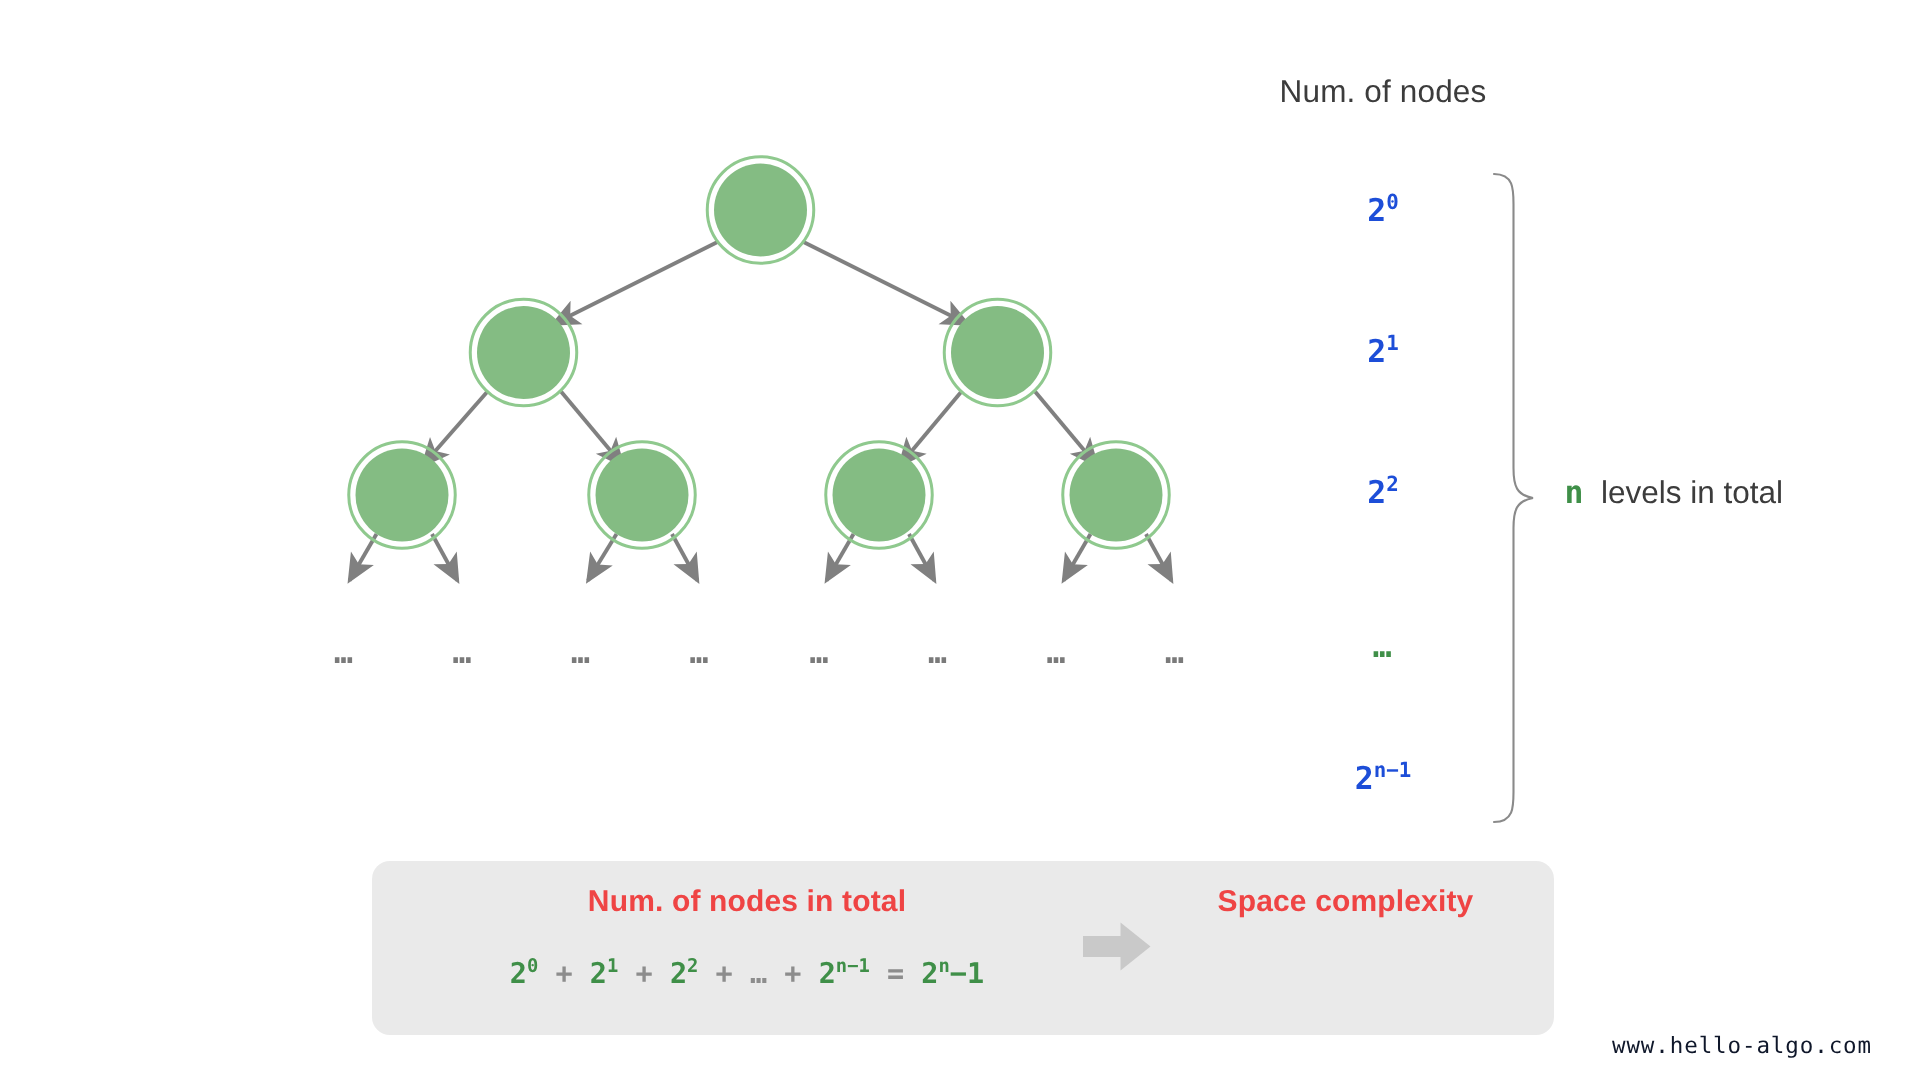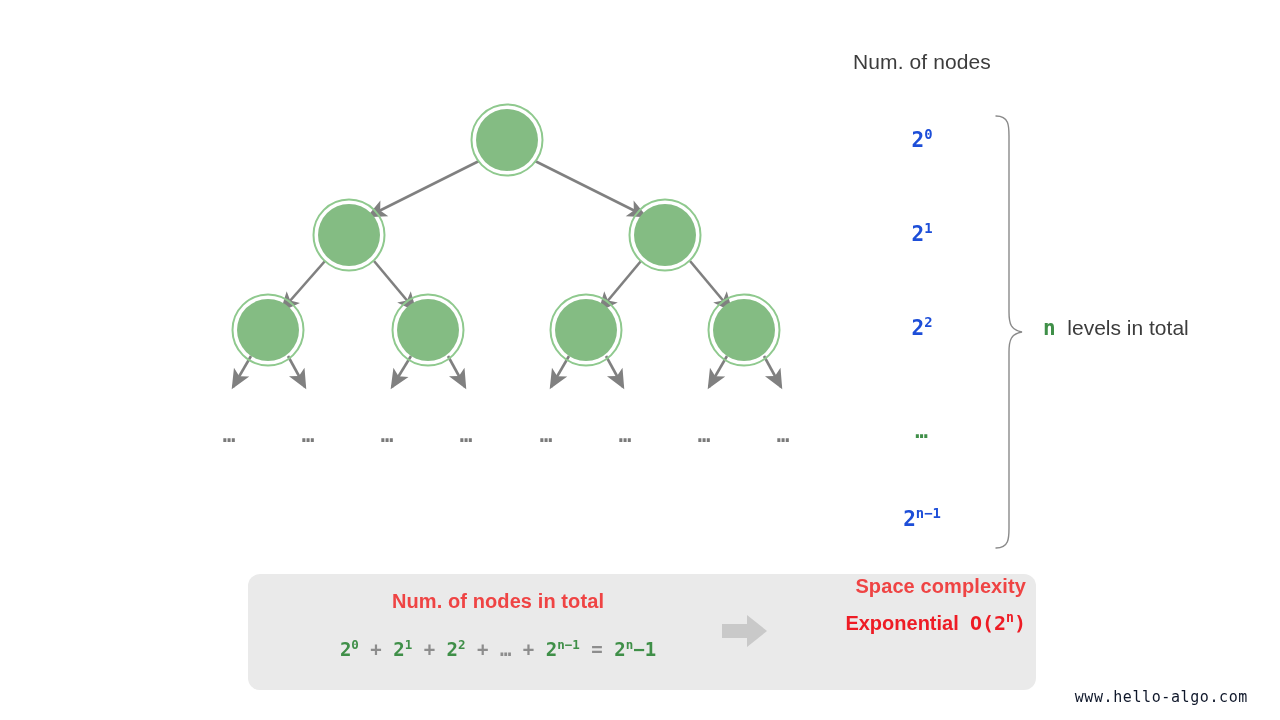--- a/index.html
+++ b/index.html
@@ -111,23 +111,23 @@
   .sum-left {
     position: absolute;
     left: 262px;
     top: 590px;
     width: 472px;
     text-align: center;
   }
   .sum-right {
     position: absolute;
     left: 768px;
-    top: 575px;
+    top: 590px;
     width: 258px;
-    text-align: right;
+    text-align: center;
   }
   .sum-title {
     color: #ef4444;
     font-size: 20px;
     font-weight: bold;
     letter-spacing: 0.1px;
   }
   .sum-formula {
     margin-top: 25px;
     font-family: "DejaVu Sans Mono", monospace;
@@ -310,21 +310,17 @@
   </div>
 
   <div class="arrow-block">
     <svg width="46" height="34" viewBox="0 0 46 34">
       <path d="M0,10 L25,10 L25,1 L45,17 L25,33 L25,24 L0,24 Z" fill="#c9c9c9"></path>
     </svg>
   </div>
 
   <div class="sum-right">
     <div class="sum-title">Space complexity</div>
-    <div class="sum-complexity">
-      <span>Exponential</span>&nbsp;
-      <span class="bigo"><span>O(2</span><sup>n</sup><span>)</span></span>
-    </div>
   </div>
 
   <div class="watermark">www.hello-algo.com</div>
 
 </div>
 
 </body></html>

